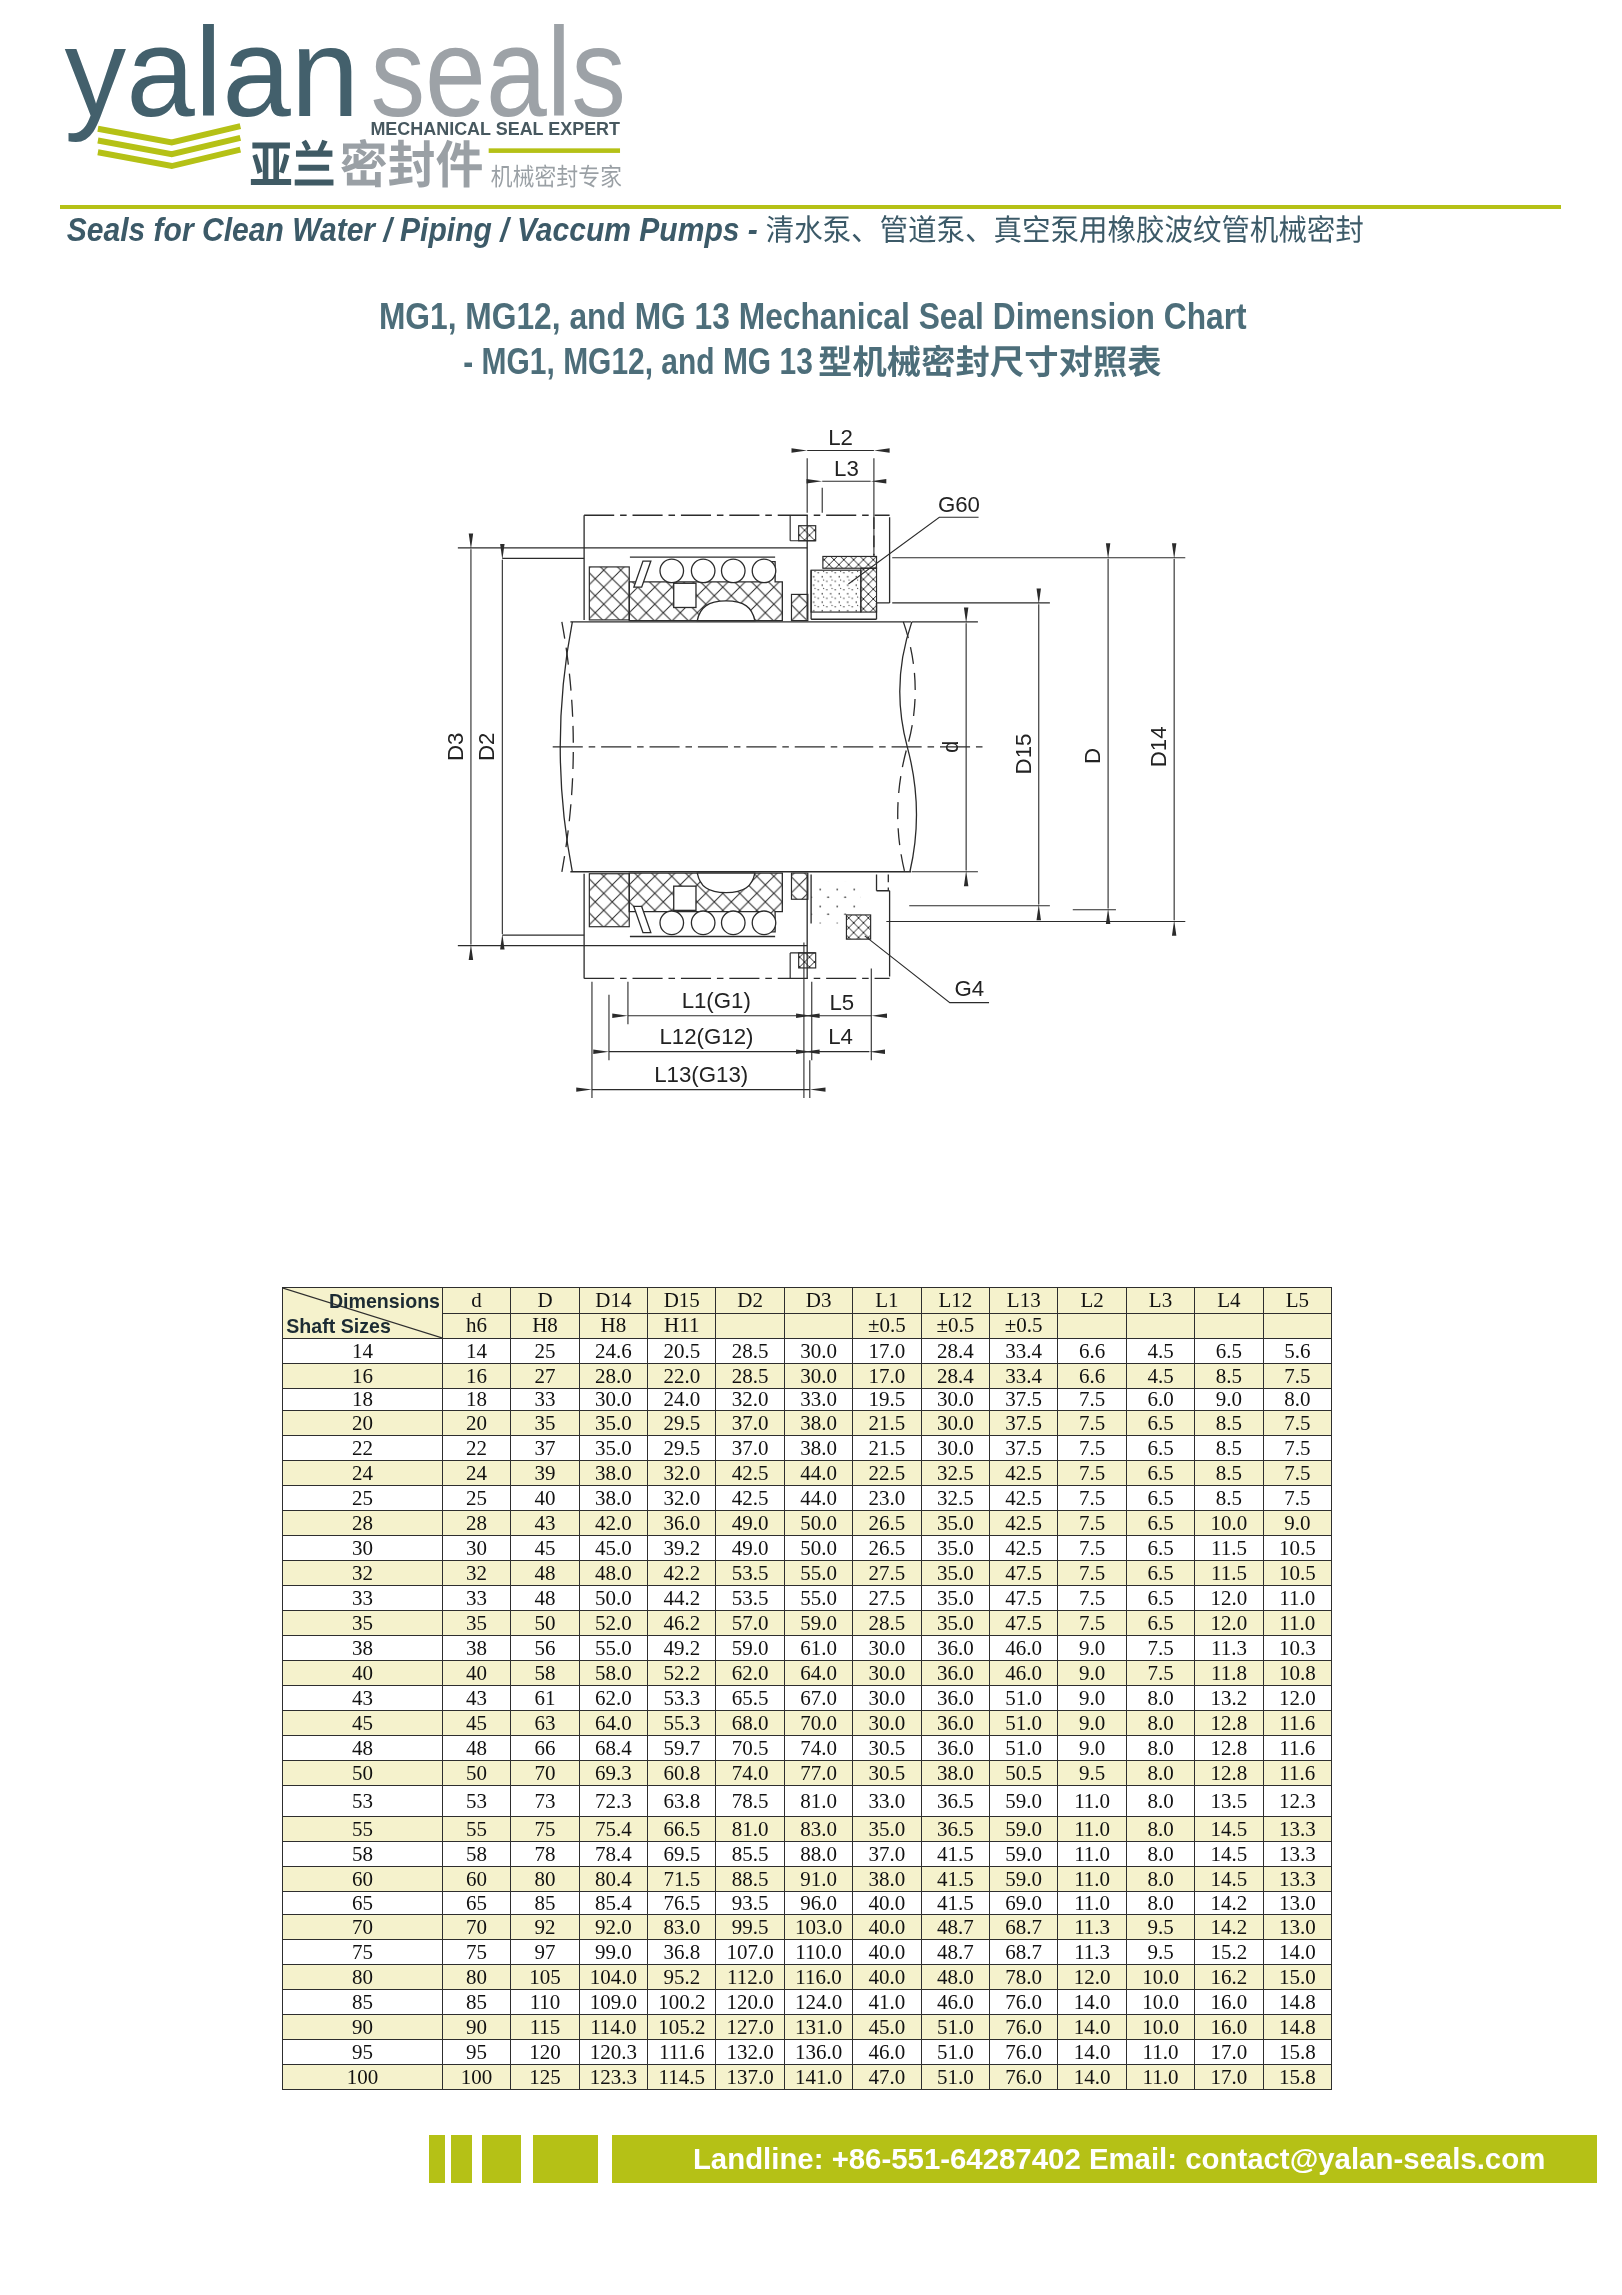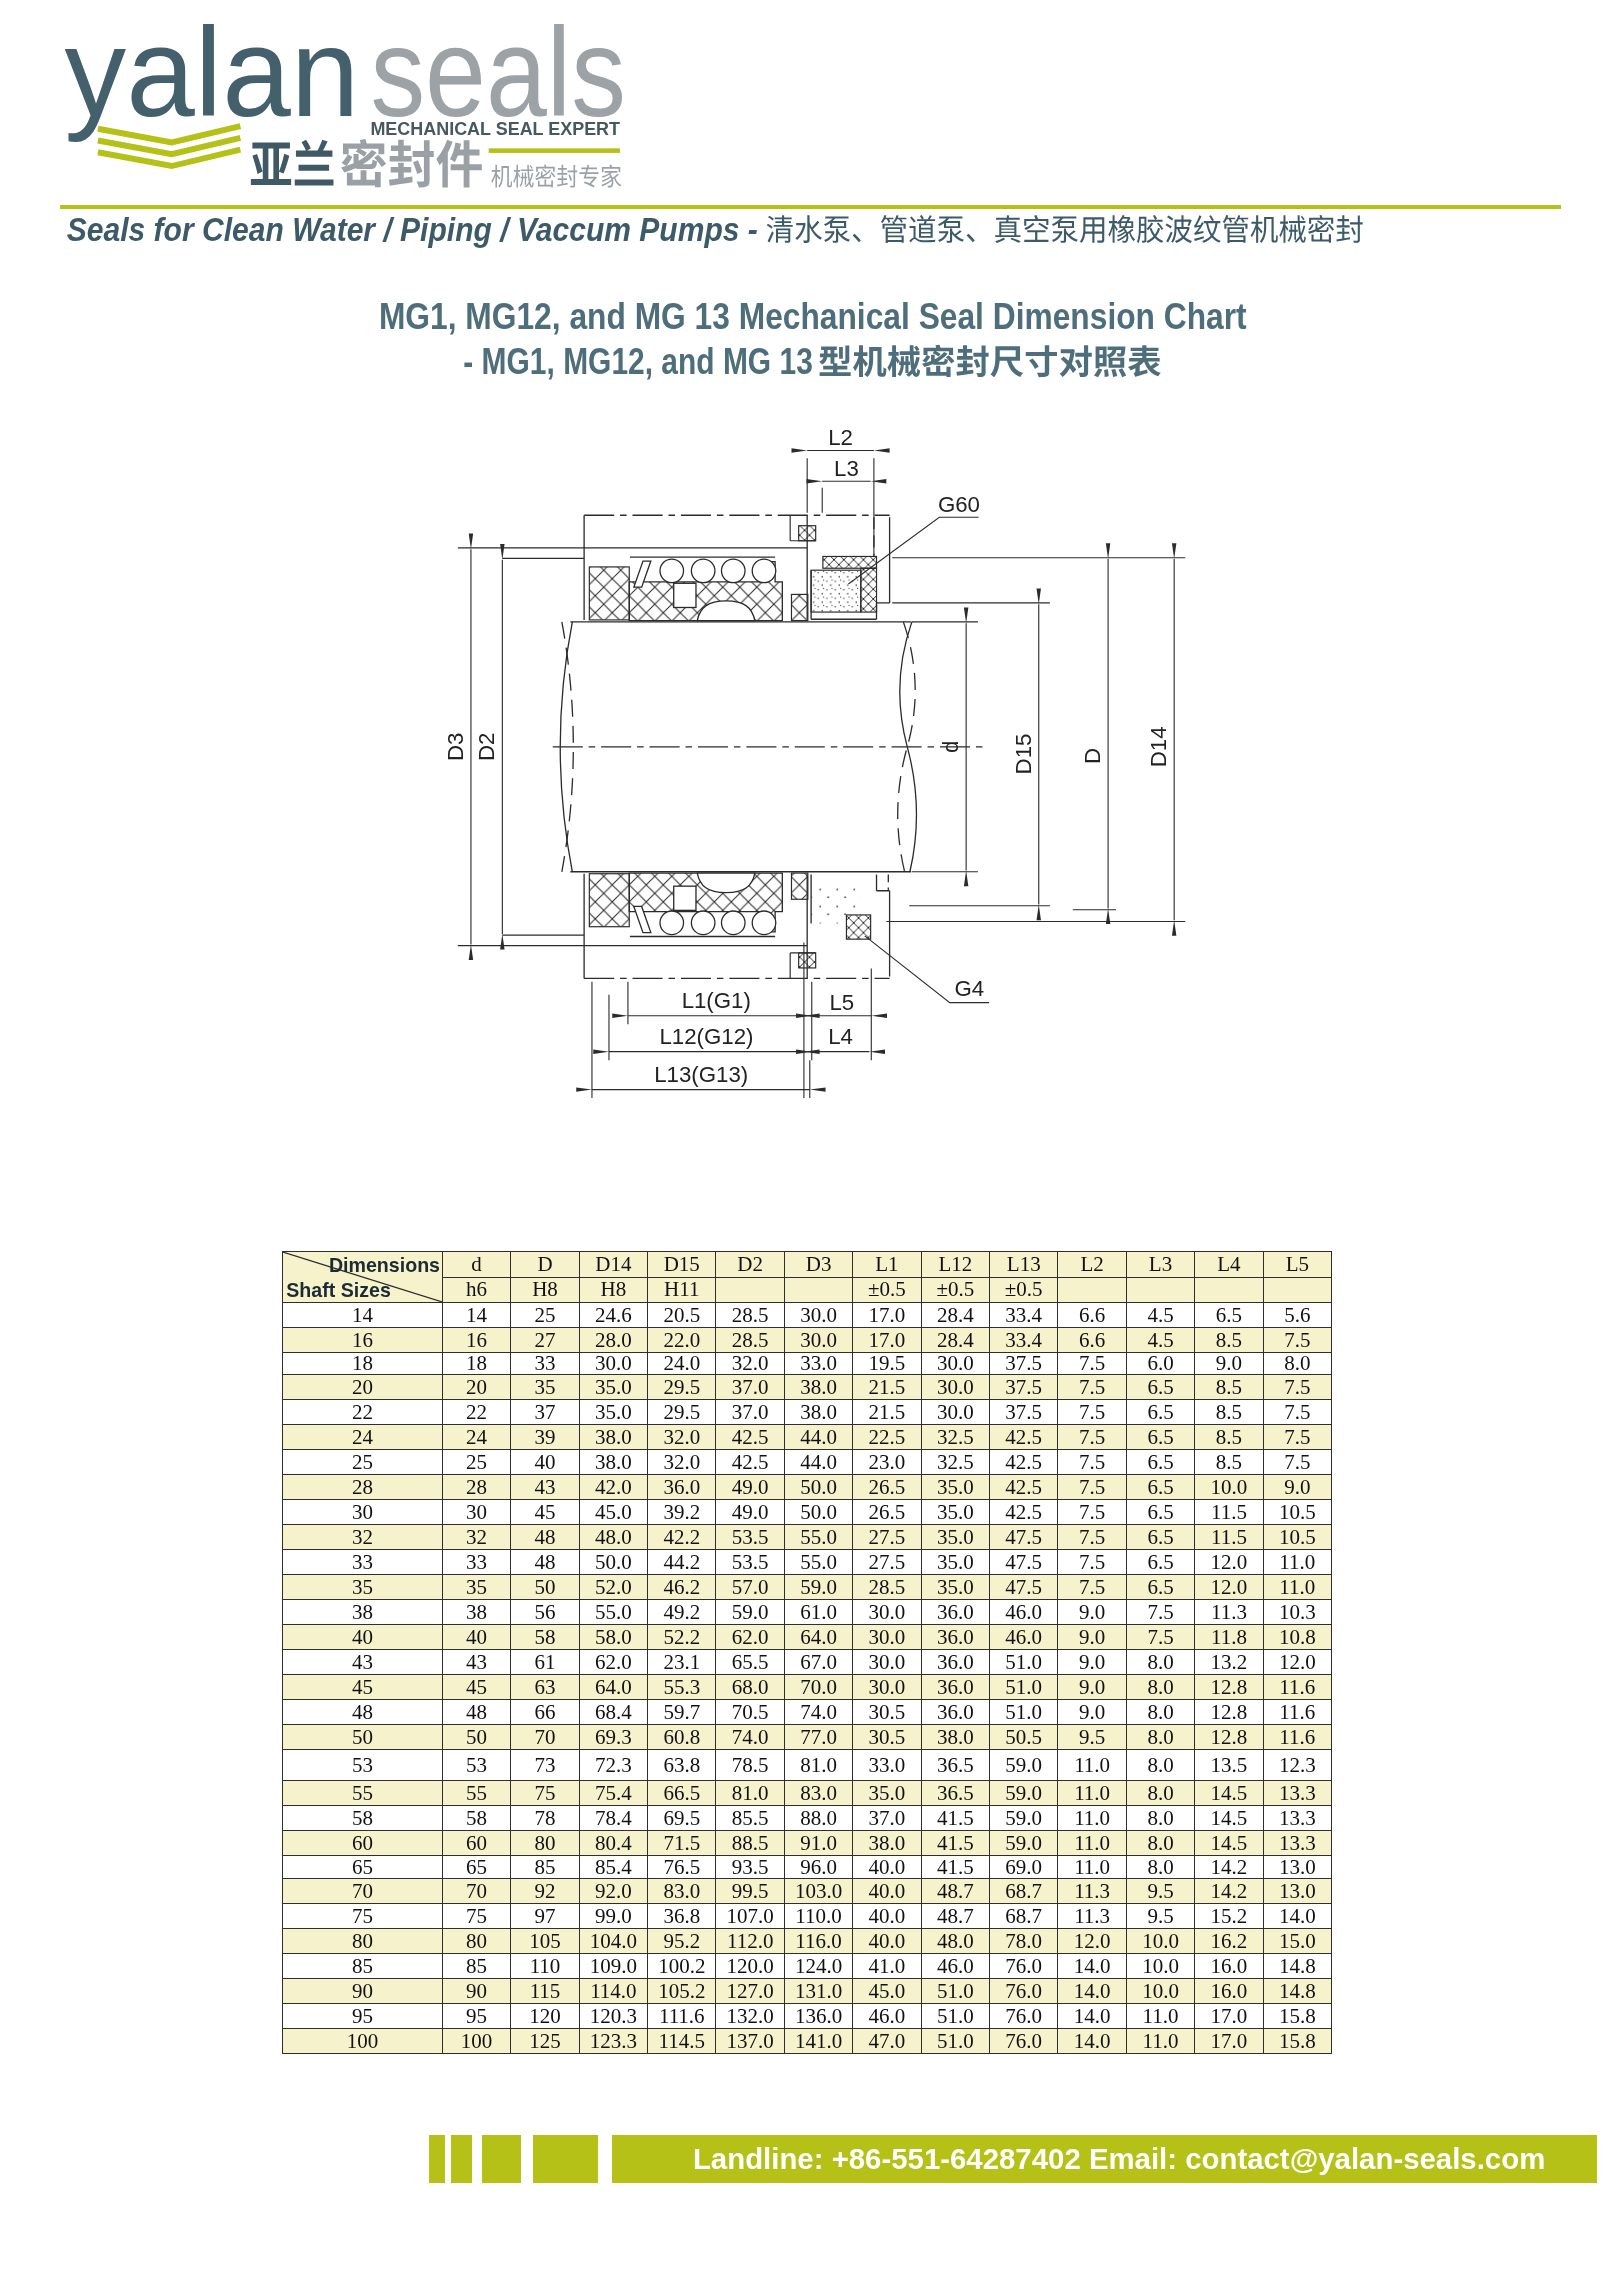--- a/index.html
+++ b/index.html
@@ -1,19 +1,19 @@
 <!DOCTYPE html>
 <html style="font-size:10.5px"><head><meta charset="utf-8">
 <style>
 html,body{margin:0;padding:0;}
 body{width:1623px;height:2295px;position:relative;background:#ffffff;
 font-family:"Liberation Sans",sans-serif;overflow:hidden;}
 .abs{position:absolute;}
 table.dim{border-collapse:collapse;table-layout:fixed;}
-table.dim{border:0.7px solid #2e2e2e;}
+table.dim{border:0.7px solid #2e2e2e;margin-top:36px;}
 table.dim td{border:1.3px solid #2e2e2e;text-align:center;vertical-align:middle;
 font-family:"Liberation Serif",serif;font-size:21px;color:#111;padding:0;line-height:1;}
 .cream{background:#f5f2cc;}
 </style></head>
 <body>
 
 <svg class="abs" style="left:0;top:0" width="1623" height="281" viewBox="0 0 2480 430">
 
   <text x="97" y="177" font-size="192" fill="#43606c" textLength="451" lengthAdjust="spacingAndGlyphs">yalan</text>
 
@@ -503,21 +503,21 @@
         <td>9.0</td>
         <td>7.5</td>
         <td>11.8</td>
         <td>10.8</td>
       </tr>
 <tr style="height:25px">
         <td>43</td>
         <td>43</td>
         <td>61</td>
         <td>62.0</td>
-        <td>23.1</td>
+        <td>53.3</td>
         <td>65.5</td>
         <td>67.0</td>
         <td>30.0</td>
         <td>36.0</td>
         <td>51.0</td>
         <td>9.0</td>
         <td>8.0</td>
         <td>13.2</td>
         <td>12.0</td>
       </tr>

